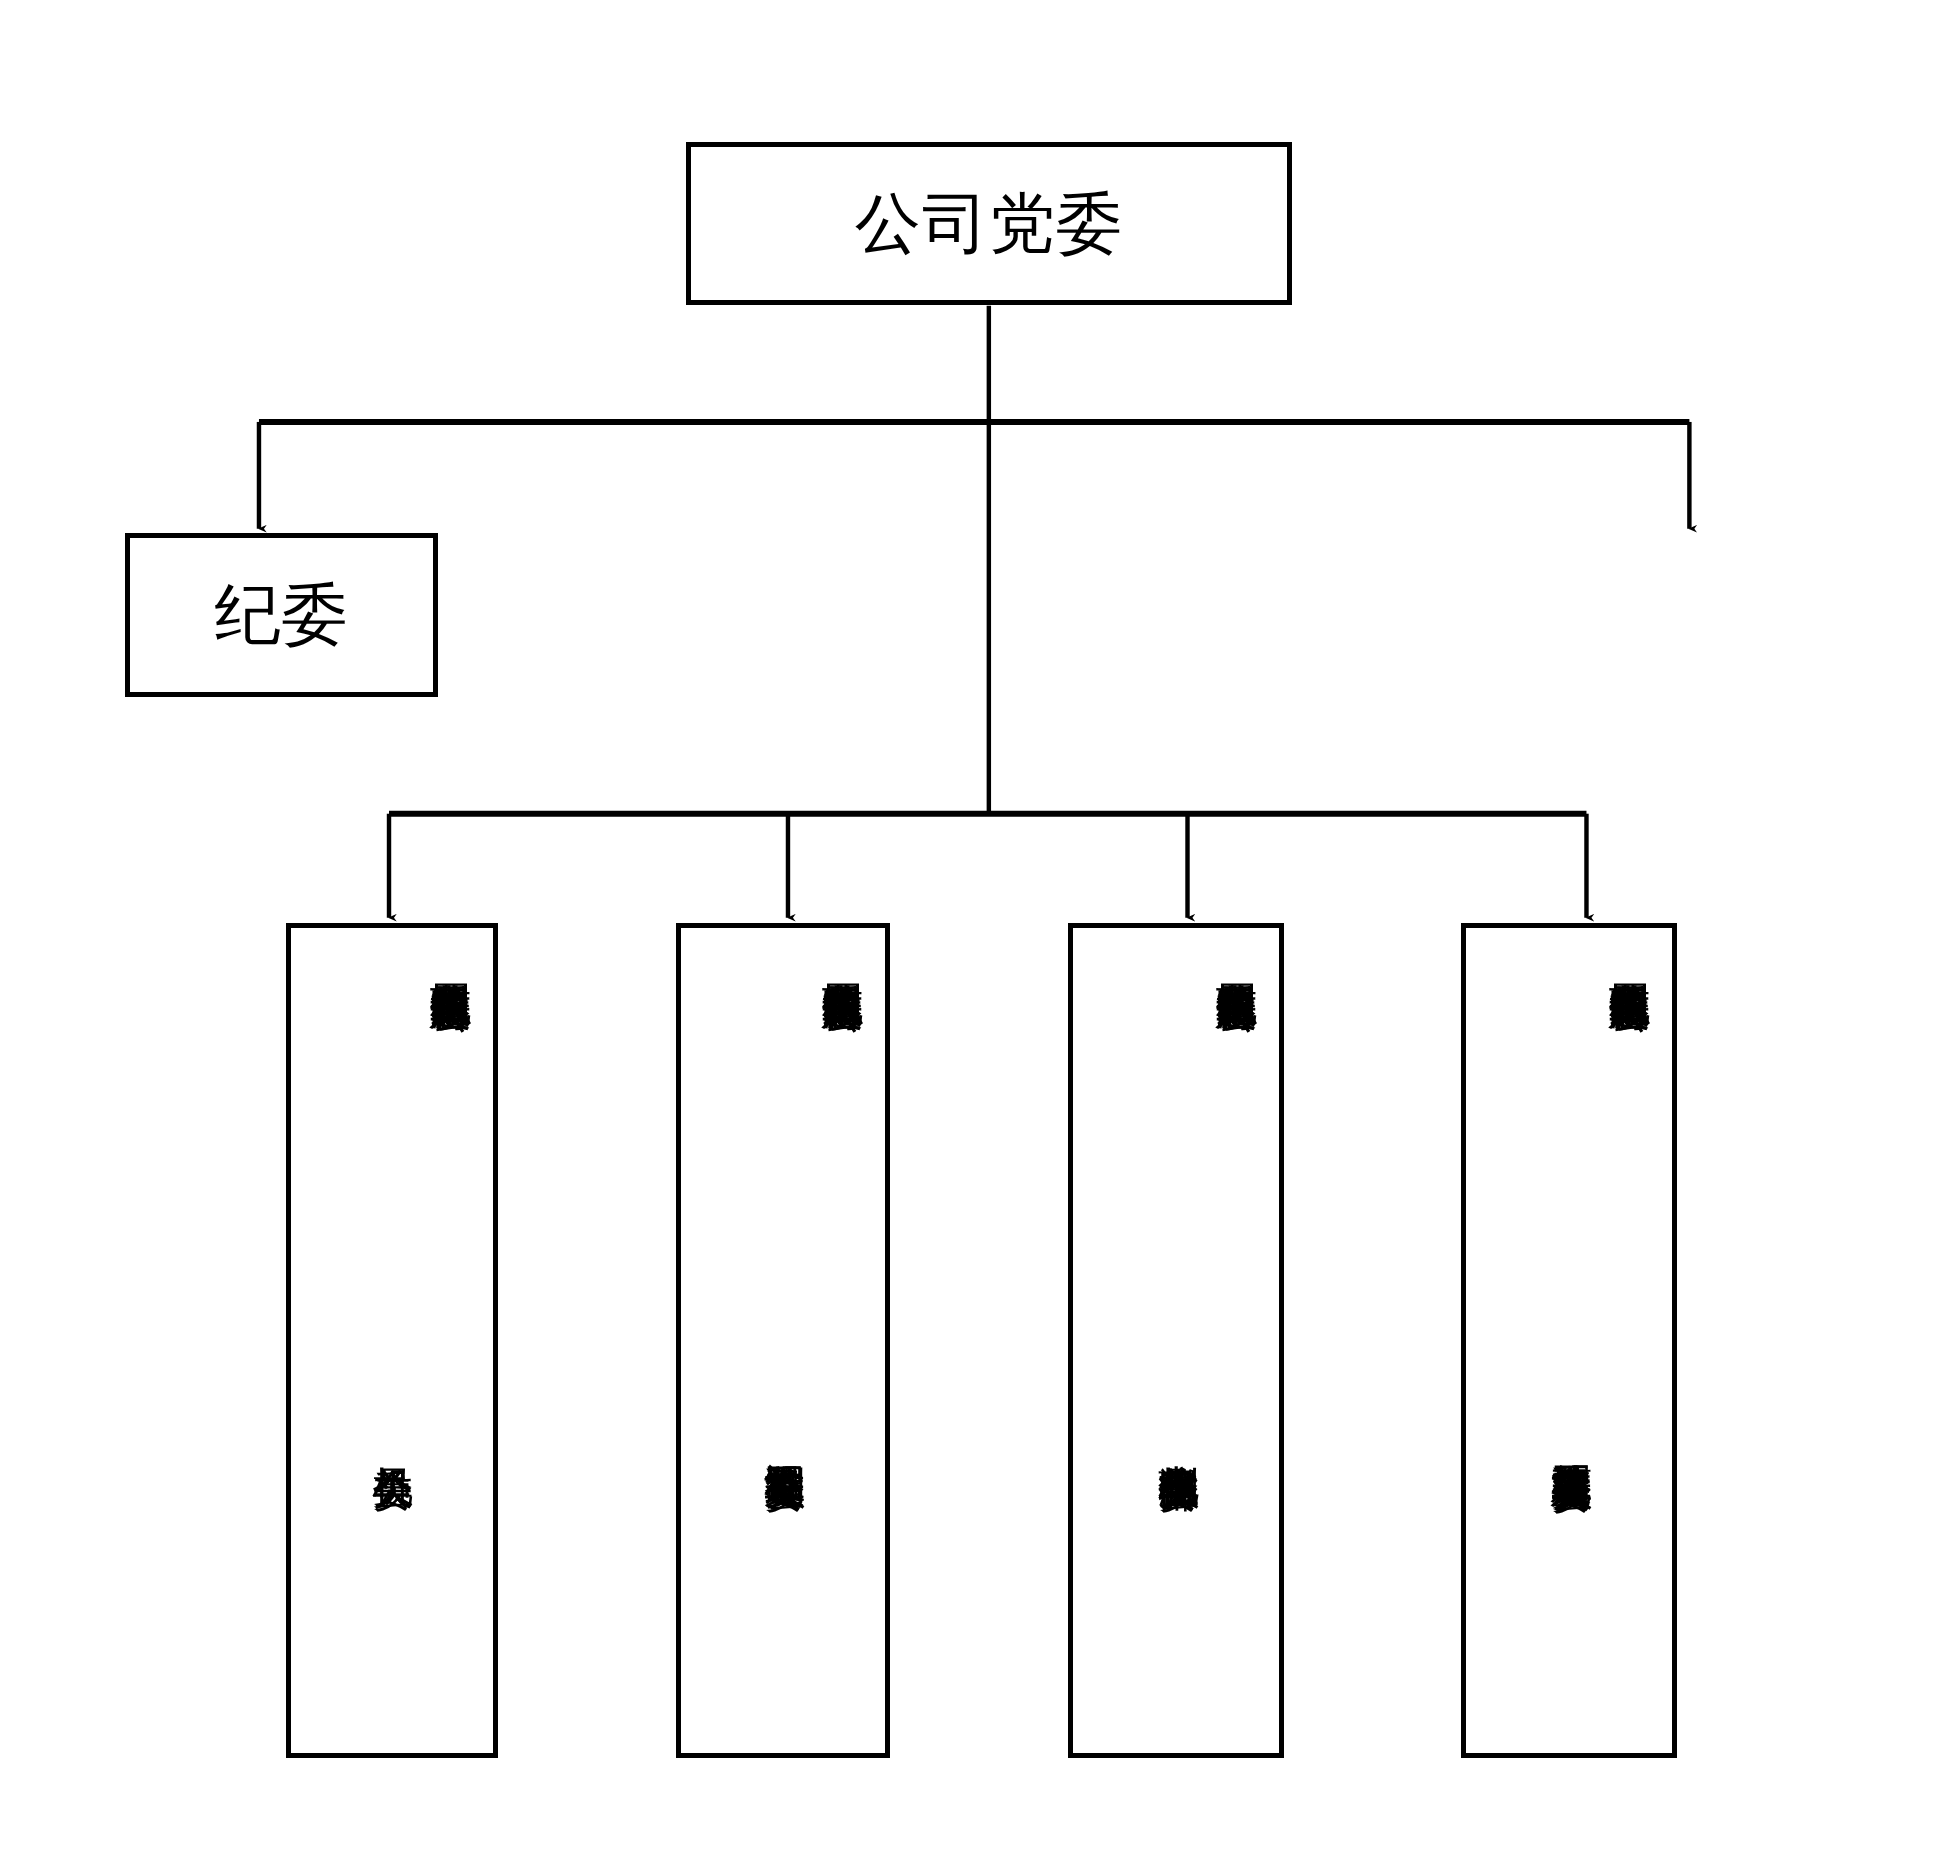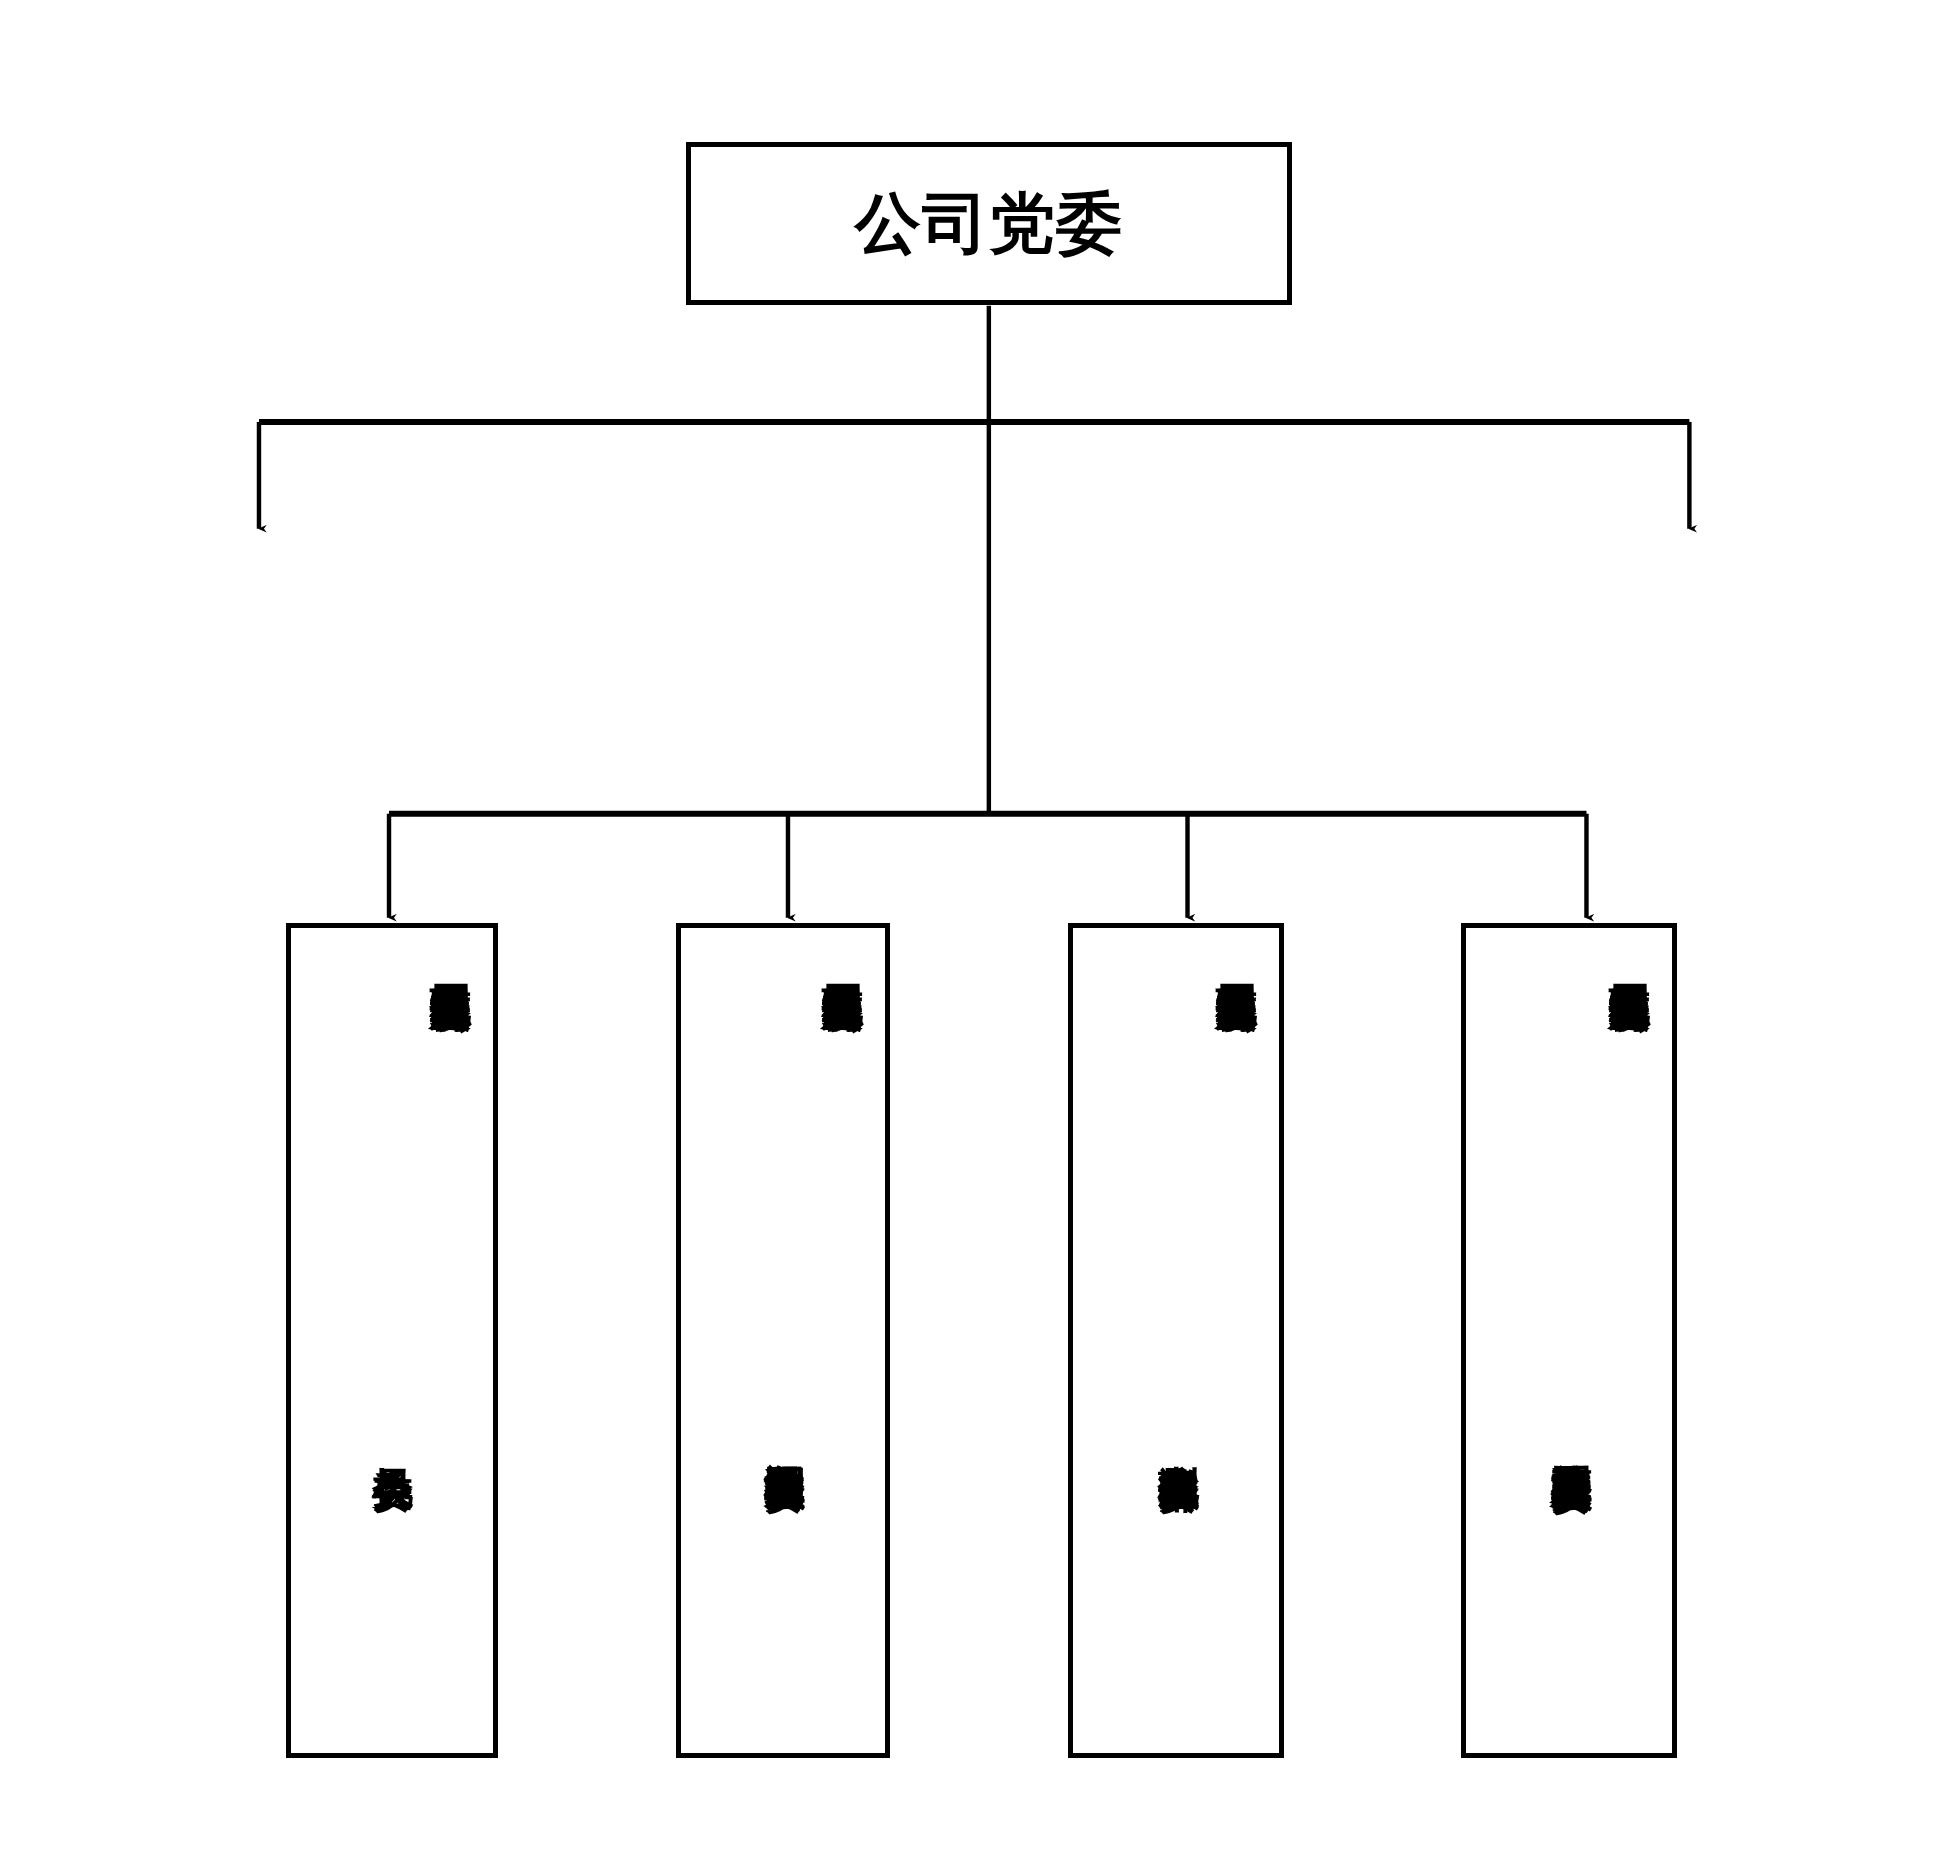--- a/index.html
+++ b/index.html
@@ -23,21 +23,20 @@
     left: 0;
     width: 1955px;
     height: 1877px;
     pointer-events: none;
   }
   .node {
     position: absolute;
     box-sizing: border-box;
     background: #ffffff;
     border: 5px solid #000000;
-    font-weight: bold;
   }
   .node-h {
     display: flex;
     align-items: center;
     justify-content: center;
   }
   .node-h .label {
     font-size: 66px;
     line-height: 1.0;
     color: #000000;
@@ -94,20 +93,23 @@
     <line x1="703" y1="1470" x2="703" y2="1658" stroke="#000000" stroke-width="8" marker-end="url(#arrowhead)"></line>
     <line x1="1424" y1="1470" x2="1424" y2="1658" stroke="#000000" stroke-width="8" marker-end="url(#arrowhead)"></line>
     <line x1="2146" y1="1470" x2="2146" y2="1658" stroke="#000000" stroke-width="8" marker-end="url(#arrowhead)"></line>
     <line x1="2867" y1="1470" x2="2867" y2="1658" stroke="#000000" stroke-width="8" marker-end="url(#arrowhead)"></line>
   </svg>
 
   <div class="node node-h" style="left:686px; top:142px; width:606px; height:163px;">
     <span class="label">公司党委</span>
   </div>
 
+  <div class="node node-h" style="left:125px; top:533px; width:313px; height:164px;">
+    <span class="label">纪委</span>
+  </div>
 
 
   <div class="node node-v" style="left:286px; top:923px; width:212px; height:835px;">
     <span class="vcol org-col">中共四川泸天化弘旭工程建设有限公司</span>
     <span class="vcol unit-col">机关委员会</span>
   </div>
 
   <div class="node node-v" style="left:676px; top:923px; width:214px; height:835px;">
     <span class="vcol org-col">中共四川泸天化弘旭工程建设有限公司</span>
     <span class="vcol unit-col">设备制造安装工程处委员会</span>

